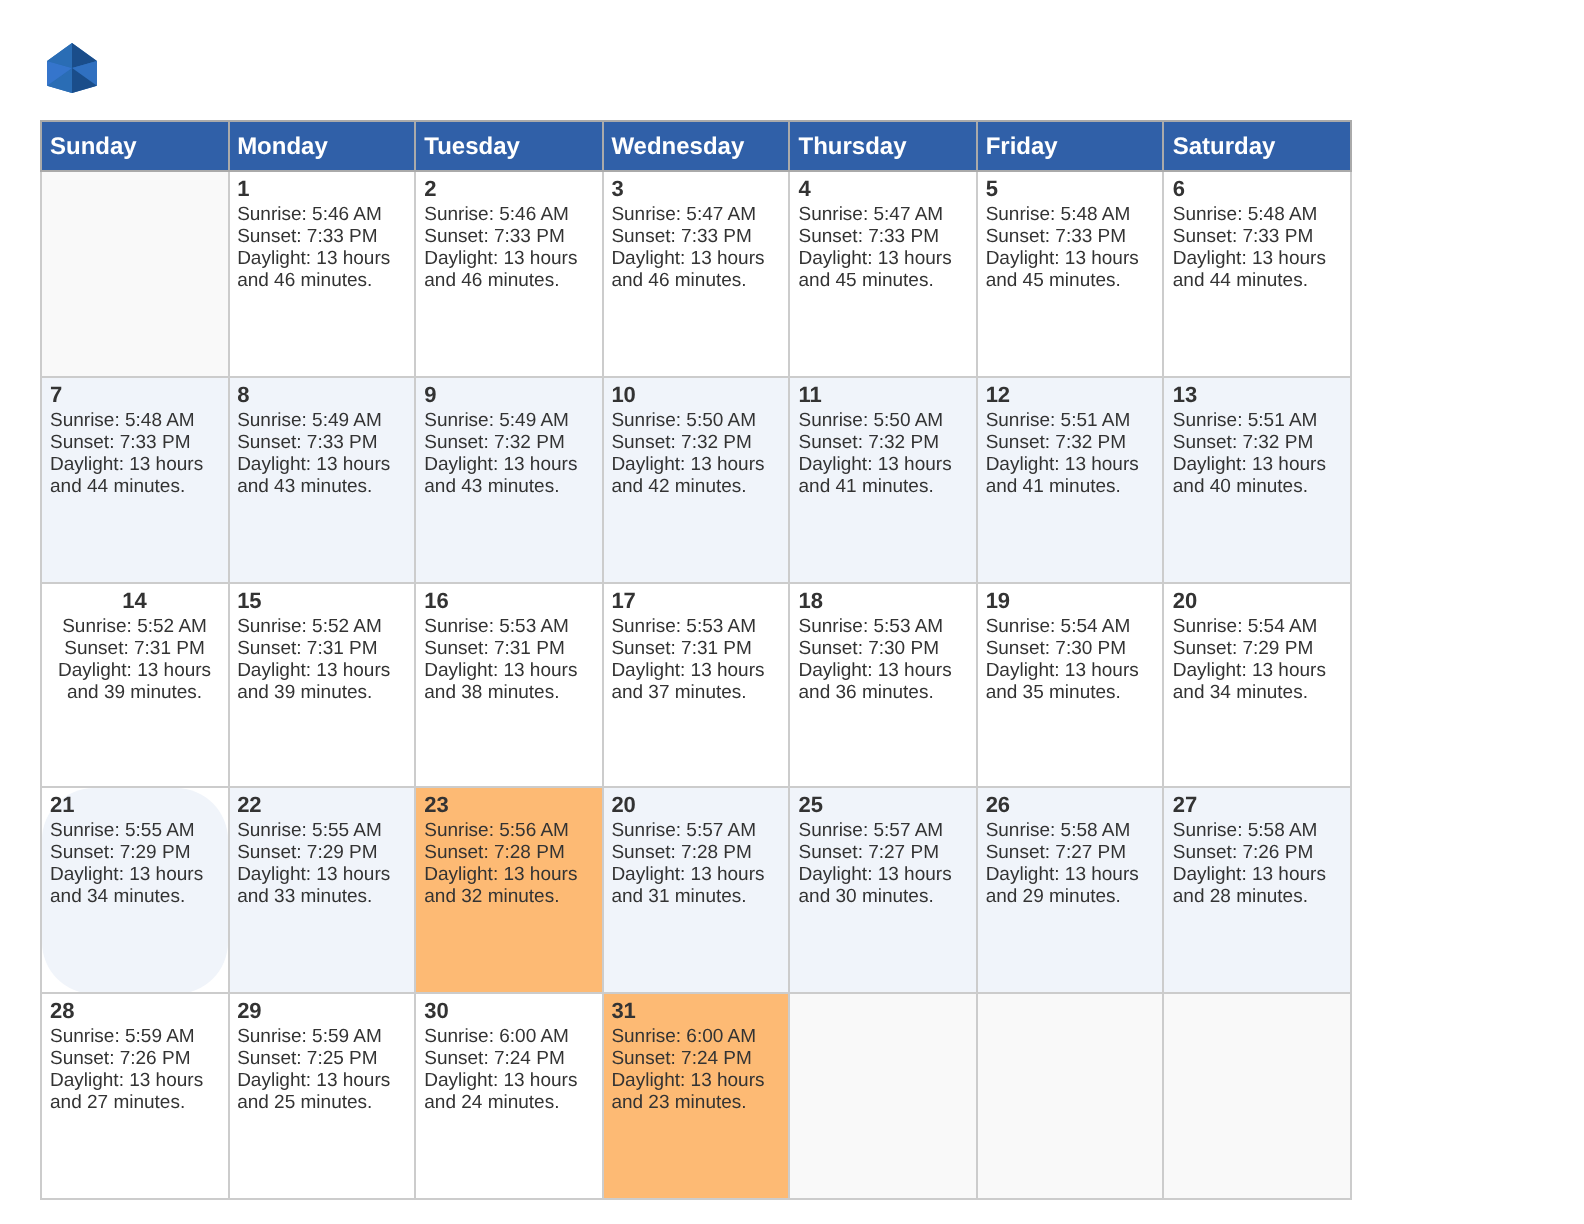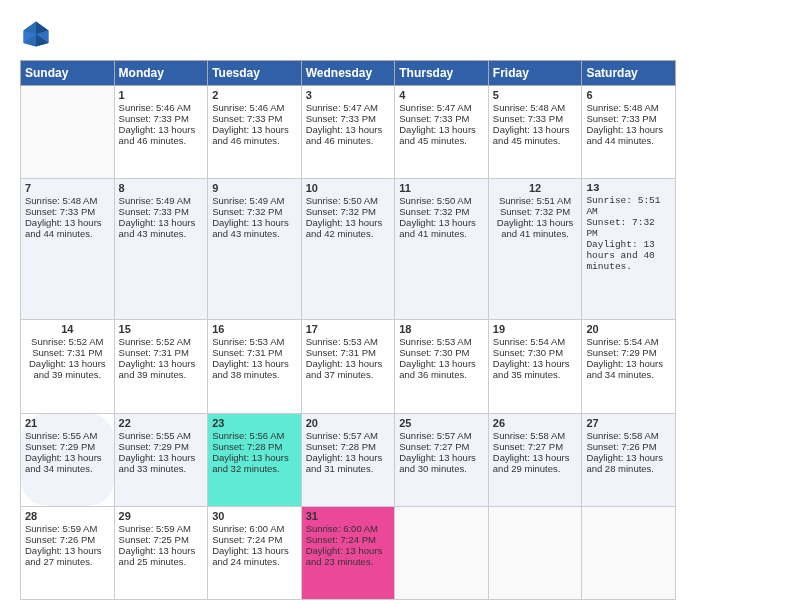--- a/index.html
+++ b/index.html
@@ -194,27 +194,27 @@
             <div>Sunrise: 5:50 AM</div>
             <div>Sunset: 7:32 PM</div>
             <div>Daylight: 13 hours and 42 minutes.</div>
           </td>
           <td style="background: rgb(240, 244, 250);">
             <span class="day-num">11</span>
             <div>Sunrise: 5:50 AM</div>
             <div>Sunset: 7:32 PM</div>
             <div>Daylight: 13 hours and 41 minutes.</div>
           </td>
-          <td style="background: rgb(240, 244, 250); text-align: center;">
+          <td style="background: rgb(240, 244, 250);">
             <span class="day-num">12</span>
             <div>Sunrise: 5:51 AM</div>
             <div>Sunset: 7:32 PM</div>
             <div>Daylight: 13 hours and 41 minutes.</div>
           </td>
-          <td style="background: rgb(240, 244, 250); font-family: Liberation Mono, monospace;">
+          <td style="background: rgb(240, 244, 250);">
             <span class="day-num">13</span>
             <div>Sunrise: 5:51 AM</div>
             <div>Sunset: 7:32 PM</div>
             <div>Daylight: 13 hours and 40 minutes.</div>
           </td>
         </tr>
         <tr>
           <td style="background: rgb(255, 255, 255); text-align: center;">
             <span class="day-num">14</span>
             <div>Sunrise: 5:52 AM</div>
@@ -264,21 +264,21 @@
             <div>Sunrise: 5:55 AM</div>
             <div>Sunset: 7:29 PM</div>
             <div>Daylight: 13 hours and 34 minutes.</div>
           </td>
           <td style="background: rgb(240, 244, 250);">
             <span class="day-num">22</span>
             <div>Sunrise: 5:55 AM</div>
             <div>Sunset: 7:29 PM</div>
             <div>Daylight: 13 hours and 33 minutes.</div>
           </td>
-          <td style="background: #5eead4;">
+          <td style="background: #fdba74;">
             <span class="day-num">23</span>
             <div>Sunrise: 5:56 AM</div>
             <div>Sunset: 7:28 PM</div>
             <div>Daylight: 13 hours and 32 minutes.</div>
           </td>
           <td style="background: rgb(240, 244, 250);">
             <span class="day-num">20</span>
             <div>Sunrise: 5:57 AM</div>
             <div>Sunset: 7:28 PM</div>
             <div>Daylight: 13 hours and 31 minutes.</div>
@@ -314,21 +314,21 @@
             <div>Sunrise: 5:59 AM</div>
             <div>Sunset: 7:25 PM</div>
             <div>Daylight: 13 hours and 25 minutes.</div>
           </td>
           <td style="background: rgb(255, 255, 255);">
             <span class="day-num">30</span>
             <div>Sunrise: 6:00 AM</div>
             <div>Sunset: 7:24 PM</div>
             <div>Daylight: 13 hours and 24 minutes.</div>
           </td>
-          <td style="background: #ec4899;">
+          <td style="background: #fdba74;">
             <span class="day-num">31</span>
             <div>Sunrise: 6:00 AM</div>
             <div>Sunset: 7:24 PM</div>
             <div>Daylight: 13 hours and 23 minutes.</div>
           </td>
           <td class="empty-cell" style="background: rgb(255, 255, 255);"></td>
           <td class="empty-cell" style="background: rgb(255, 255, 255);"></td>
           <td class="empty-cell" style="background: rgb(255, 255, 255);"></td>
         </tr>
       </tbody>

